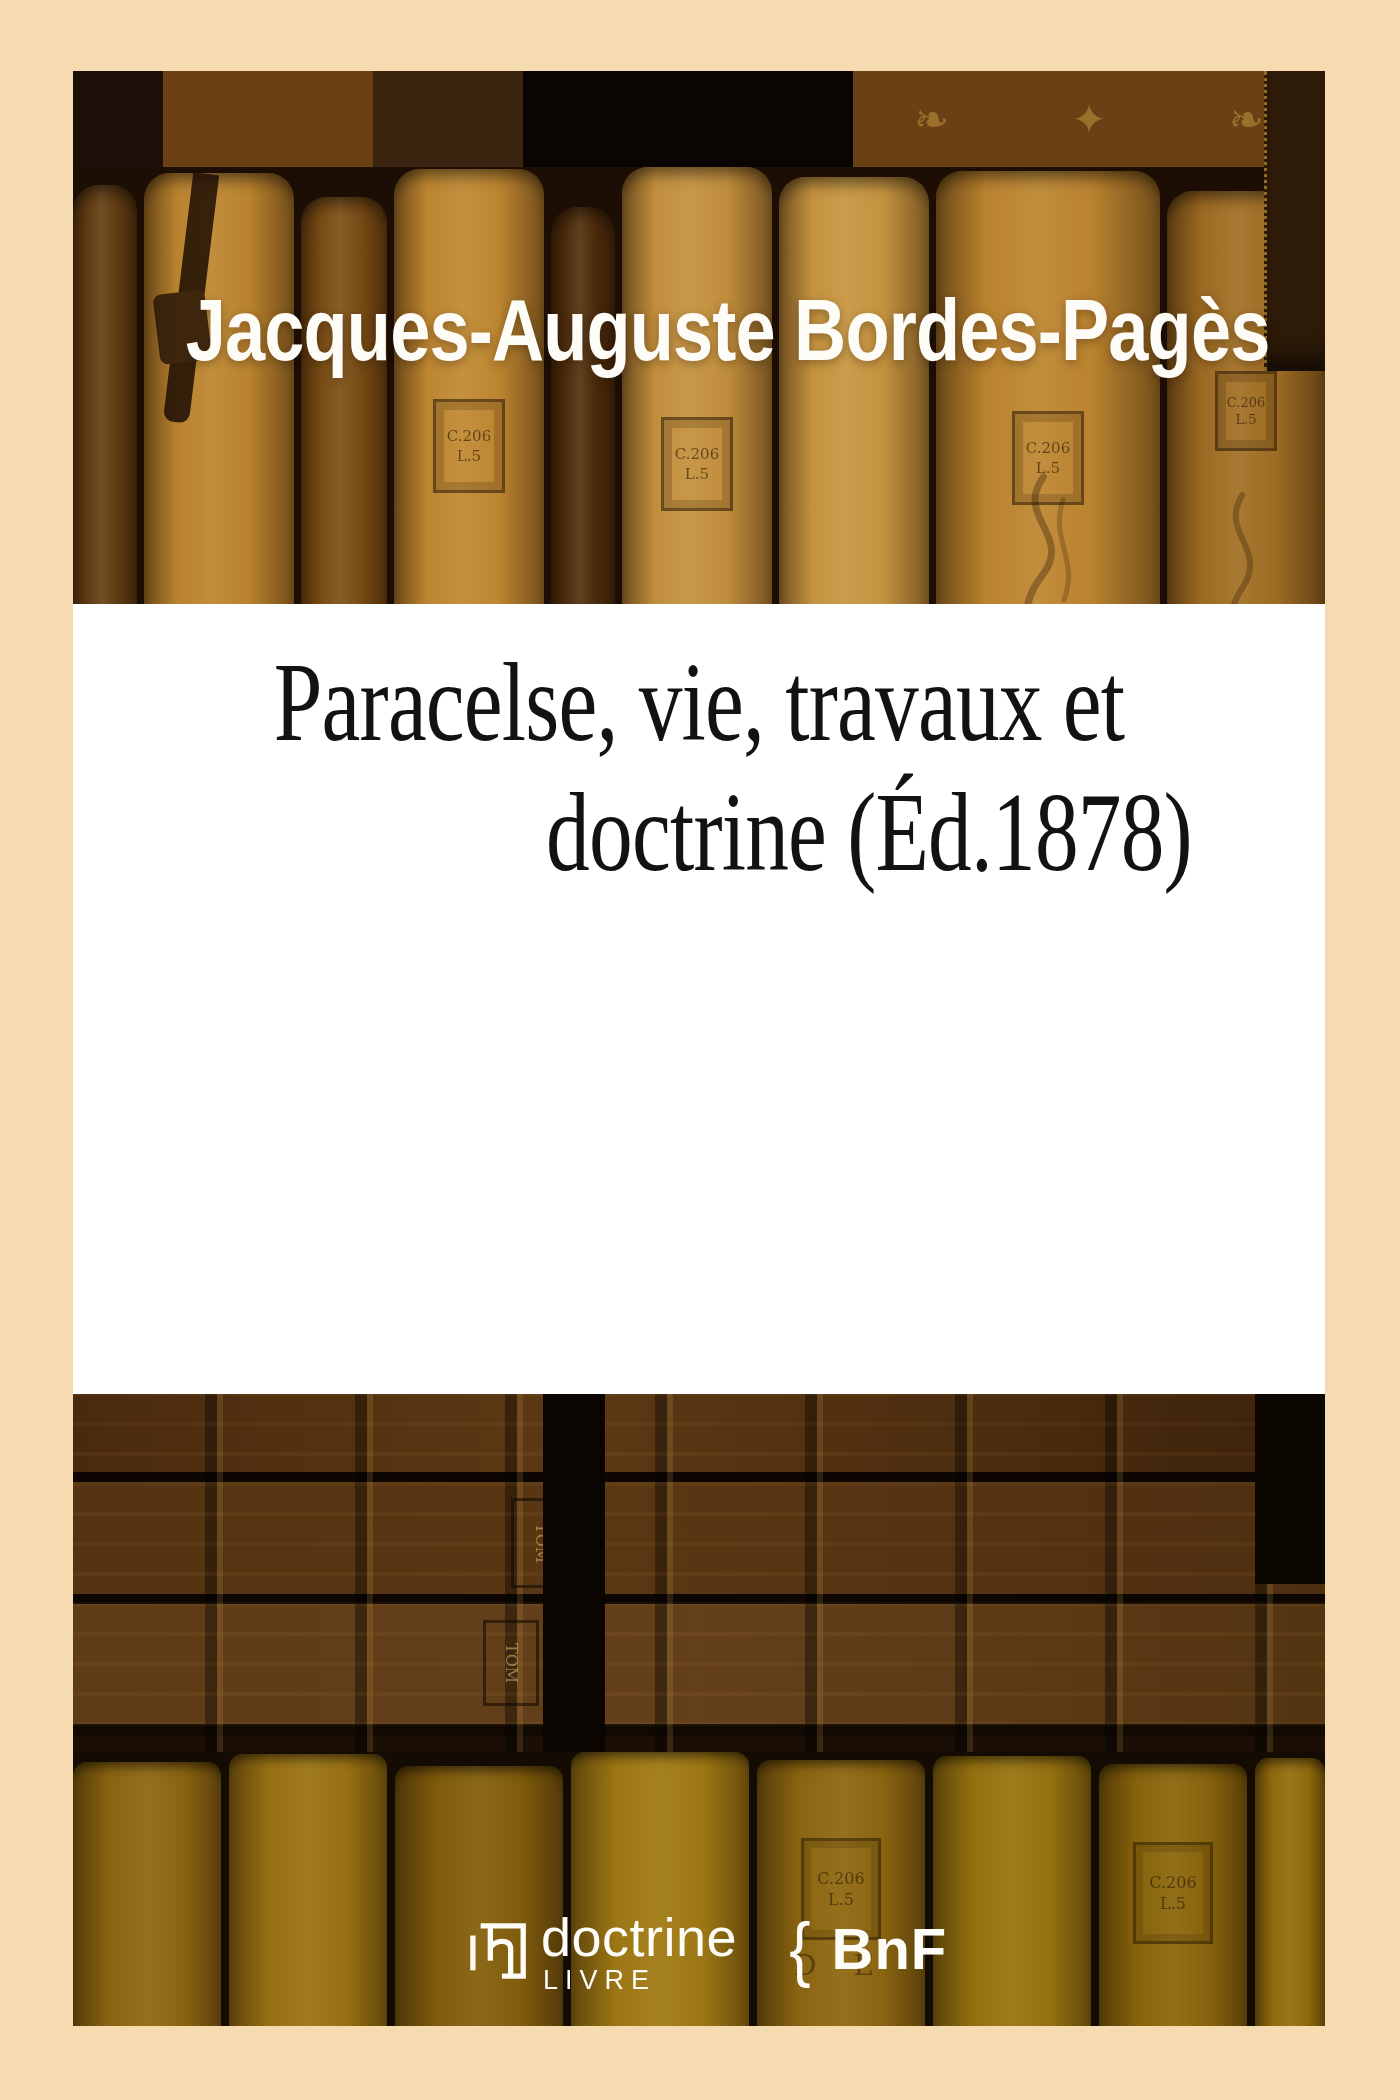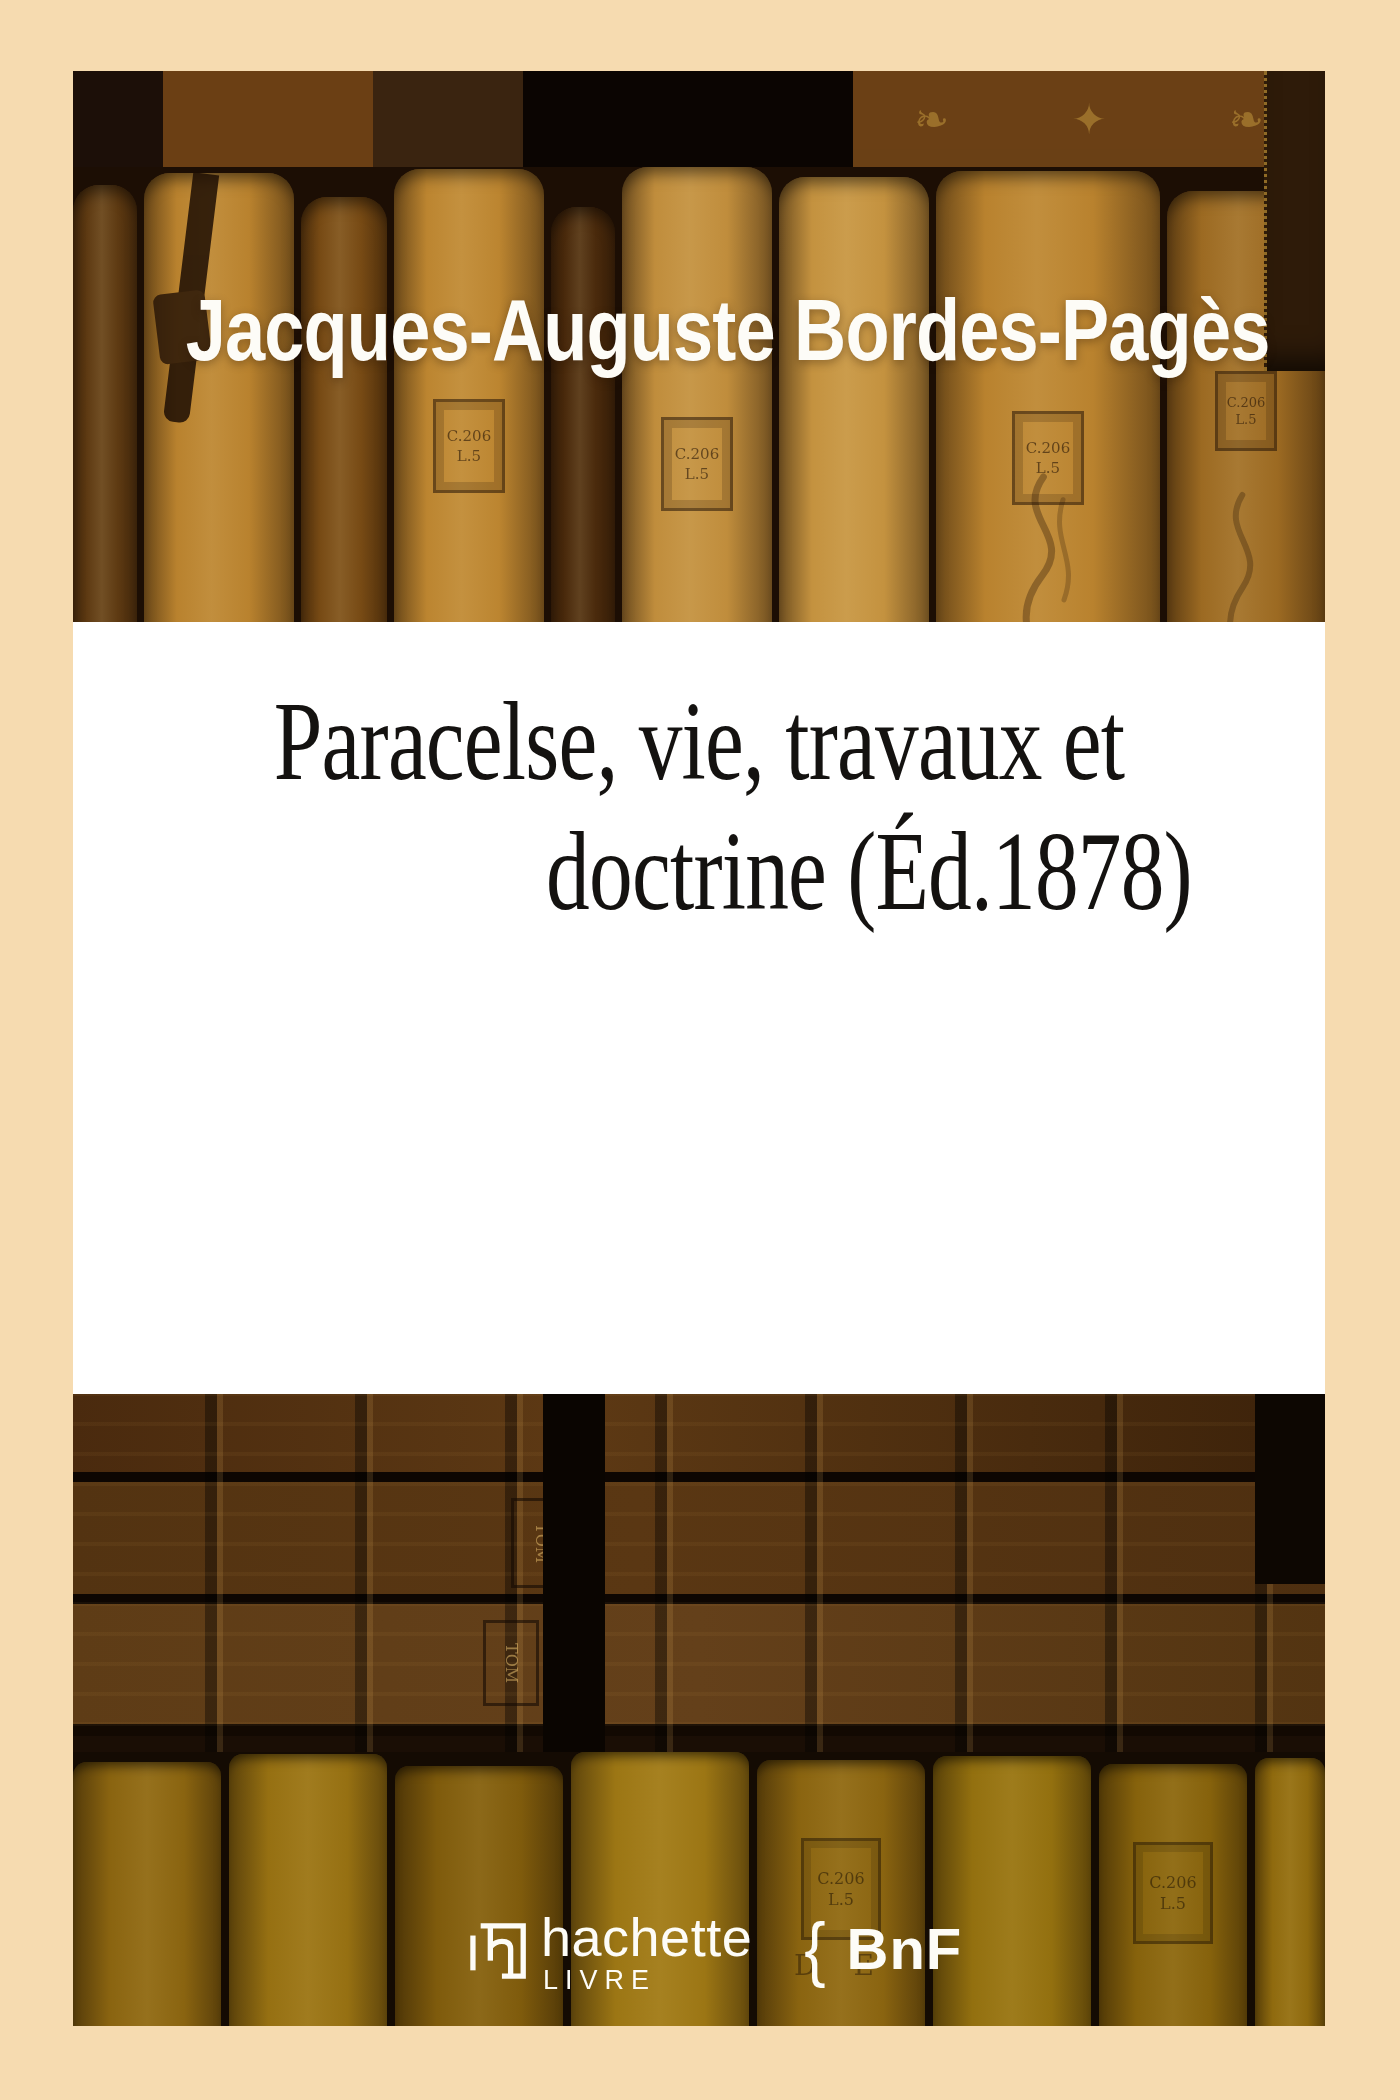--- a/index.html
+++ b/index.html
@@ -40,21 +40,21 @@
          color:rgba(35,18,5,.6);font:400 15px "DejaVu Serif",serif;}
   .lab4{top:230px;} .lab6{top:250px;} .lab8{top:240px;} .lab9{top:180px;width:56px;height:74px;font-size:13px;}
   .script-svg{position:absolute;left:50%;top:300px;transform:translateX(-50%) rotate(-4deg);opacity:.8;}
   .right-dark-book{position:absolute;right:0;top:0;width:58px;height:300px;background:#2e1b09;
          border-left:3px dotted rgba(169,127,46,.8);box-shadow:inset 0 -30px 30px -20px rgba(0,0,0,.7);}
   .author{position:absolute;left:0;right:0;top:215px;text-align:center;white-space:nowrap;
           font:700 88px/1 "Liberation Sans",sans-serif;letter-spacing:-1px;color:var(--logo_white,#fdfcf7);
           transform:scaleX(.82);text-shadow:0 3px 10px rgba(40,20,5,.35);z-index:5;}
 
   
-  .middle{position:absolute;left:0;top:572px;width:1252px;height:908px;background:var(--panel,#fff);}
+  .middle{position:absolute;left:0;top:533px;width:1252px;height:908px;background:var(--panel,#fff);}
   .title-line{white-space:nowrap;text-align:center;color:var(--title_ink,#141210);
               font:400 112px/1.16 "Liberation Serif",serif;letter-spacing:-1px;}
   .t1{transform:scaleX(.78);margin-top:34px;}
   .t2{transform:translateX(170px) scaleX(.78);}
 
   
   .photo-bottom{position:absolute;left:0;top:1323px;width:1252px;height:632px;background:#140b03;overflow:hidden;}
   .row{position:absolute;left:0;width:100%;}
   .r1{top:0;height:78px;background:linear-gradient(90deg,#4a2a0e,#5d3914 40%,#3c220a);}
   .g1{top:78px;height:10px;background:#0d0602;}
@@ -212,21 +212,21 @@
 
     <div class="logos">
       <div class="hachette">
         <svg class="h-icon" width="62" height="58" viewBox="0 0 64 60" fill="none" stroke="#fdfcf7" stroke-width="5.5">
           <path d="M12 4 H56 V56 H34"></path>
           <path d="M4 50 V14"></path>
           <path d="M22 4 V40"></path>
           <path d="M22 26 Q27 20 34 20 Q43 20 43 28 V56"></path>
         </svg>
         <div class="h-text">
-          <span class="h-word">hachette</span>
+          <span class="h-word">doctrine</span>
           <span class="h-sub">LIVRE</span>
         </div>
       </div>
       <div class="bnf">
         <span class="bnf-brace">{</span>
         <span class="bnf-word">BnF</span>
       </div>
     </div>
   </div>
 </div>

